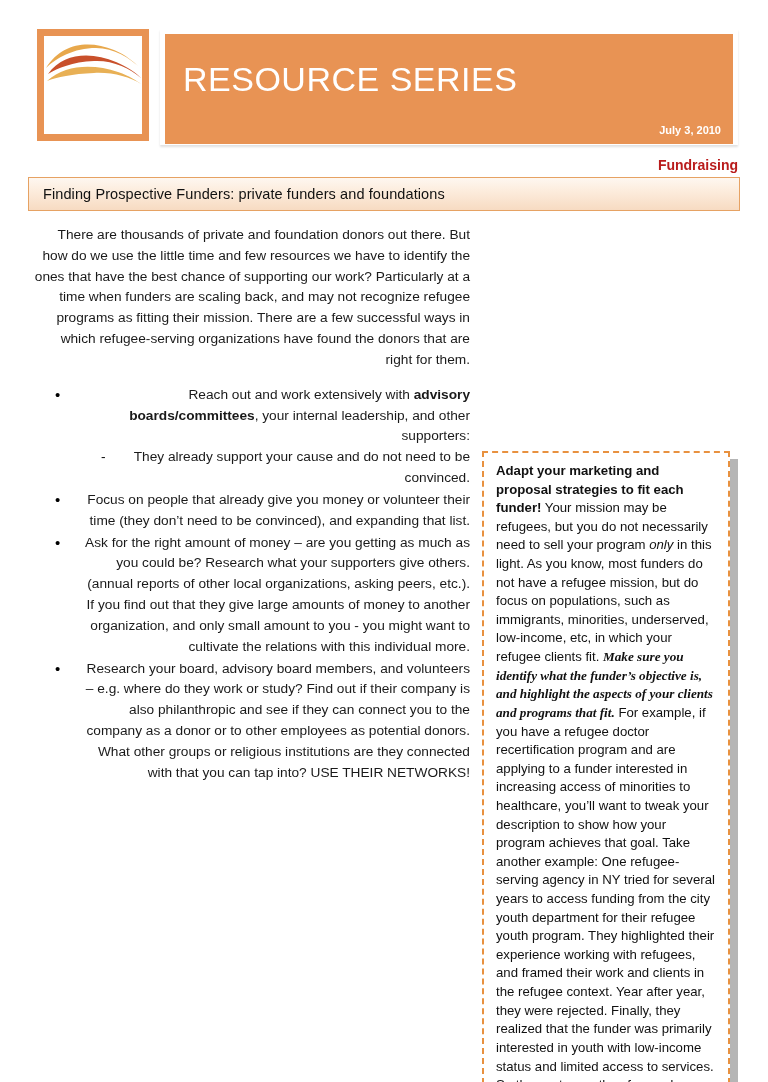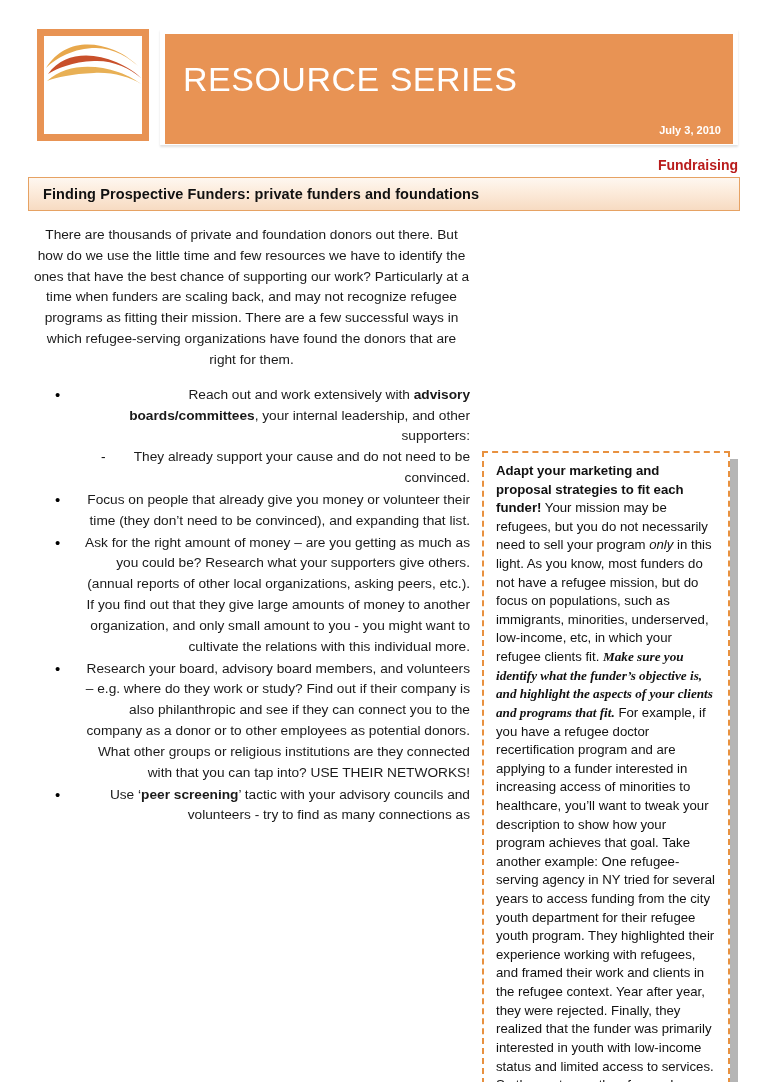--- a/index.html
+++ b/index.html
@@ -103,21 +103,21 @@
     left: 28px; top: 177px;
     width: 712px; height: 34px;
     border: 1px solid #E6A263;
     background: linear-gradient(to bottom, #FEF7F0 0%, #FCEBDB 45%, #F7DBC2 100%);
     display: flex;
     align-items: center;
     padding-left: 14px;
   }
   .title-bar-text {
     font-size: 14.5px;
-    font-weight: 700;
+    font-weight: 400;
     color: #111111;
     letter-spacing: 0.1px;
   }
 
   
   .body-area {
     position: absolute;
     left: 0; top: 225px;
     width: 768px;
   }
@@ -125,21 +125,21 @@
   .left-col {
     position: absolute;
     left: 33px; top: 0;
     width: 437px;
     font-size: 13.7px;
     line-height: 1.52;
     color: #1a1a1a;
   }
   .intro-para {
     margin: 0 0 14px 0;
-    text-align: center;
+    text-align: right;
   }
   .subhead {
     margin: 14px 0 12px 0;
     font-size: 13.7px;
     font-weight: 700;
     text-decoration: underline;
     color: #000000;
   }
   ul.bullets {
     list-style: none;
@@ -237,21 +237,20 @@
 
     <div class="left-col">
       <p class="intro-para">There are thousands of private and foundation donors out there.  But how do we use the little time and few resources we have to identify the ones that have the best chance of supporting our work?  Particularly at a time when funders are scaling back, and may not recognize refugee programs as fitting their mission. There are a few successful ways in which refugee-serving organizations have found the donors that are right for them.</p>
       <ul class="bullets" id="bullet-list">
           <li><span><span>Reach out and work extensively with </span><b class="inline">advisory boards/committees</b><span>, your internal leadership, and other supporters:</span></span><ul class="subbullets">
               <li>They already support your cause and do not need to be convinced.</li>
             </ul></li>
           <li><span><span>Focus on people that already give you money or volunteer their time (they don’t need to be convinced), and expanding that list.</span></span></li>
           <li><span><span>Ask for the right amount of money – are you getting as much as you could be?  Research what your supporters give others.  (annual reports of other local organizations, asking peers, etc.). If you find out that they give large amounts of money to another organization, and only small amount to you - you might want to cultivate the relations with this individual more.</span></span></li>
           <li><span><span>Research your board, advisory board members, and volunteers – e.g. where do they work or study?  Find out if their company is also philanthropic and see if they can connect you to the company as a donor or to other employees as potential donors.  What other groups or religious institutions are they connected with that you can tap into?  USE THEIR NETWORKS!</span></span></li>
-          <li><span><span>Use ‘</span><b class="inline">peer screening</b><span>’ tactic with your advisory councils and volunteers - try to find as many connections as</span></span></li>
         </ul>
     </div>
 
     <div class="sidebar-shadow"></div>
     <div class="sidebar">
       <p class="sidebar-text" id="sidebar-text"><b class="inline">Adapt your marketing and proposal strategies to fit each funder!</b><span>  Your mission may be refugees, but you do not necessarily need to sell your program </span><i>only</i><span> in this light.  As you know, most funders do not have a refugee mission, but do focus on populations, such as immigrants, minorities, underserved, low-income, etc, in which your refugee clients fit. </span><span class="sb-bold-italic">Make sure you identify what the funder’s objective is, and highlight the aspects of your clients and programs that fit.</span><span> For example, if you have a refugee doctor recertification program and are applying to a funder interested in increasing access of minorities to healthcare, you’ll want to tweak your description to show how your program achieves that goal. Take another example:  One refugee-serving agency in NY tried for several years to access funding from the city youth department for their refugee youth program.  They highlighted their experience working with refugees, and framed their work and clients in the refugee context.  Year after year, they were rejected.   Finally, they realized that the funder was primarily interested in youth with low-income status and limited access to services.   So the next year, they focused on how their program assisted refugees, but highlighting how it addresses a population that fits the funder’s objective.  They successfully obtained the funds!</span></p>
     </div>
 
   </div>
 </div>

